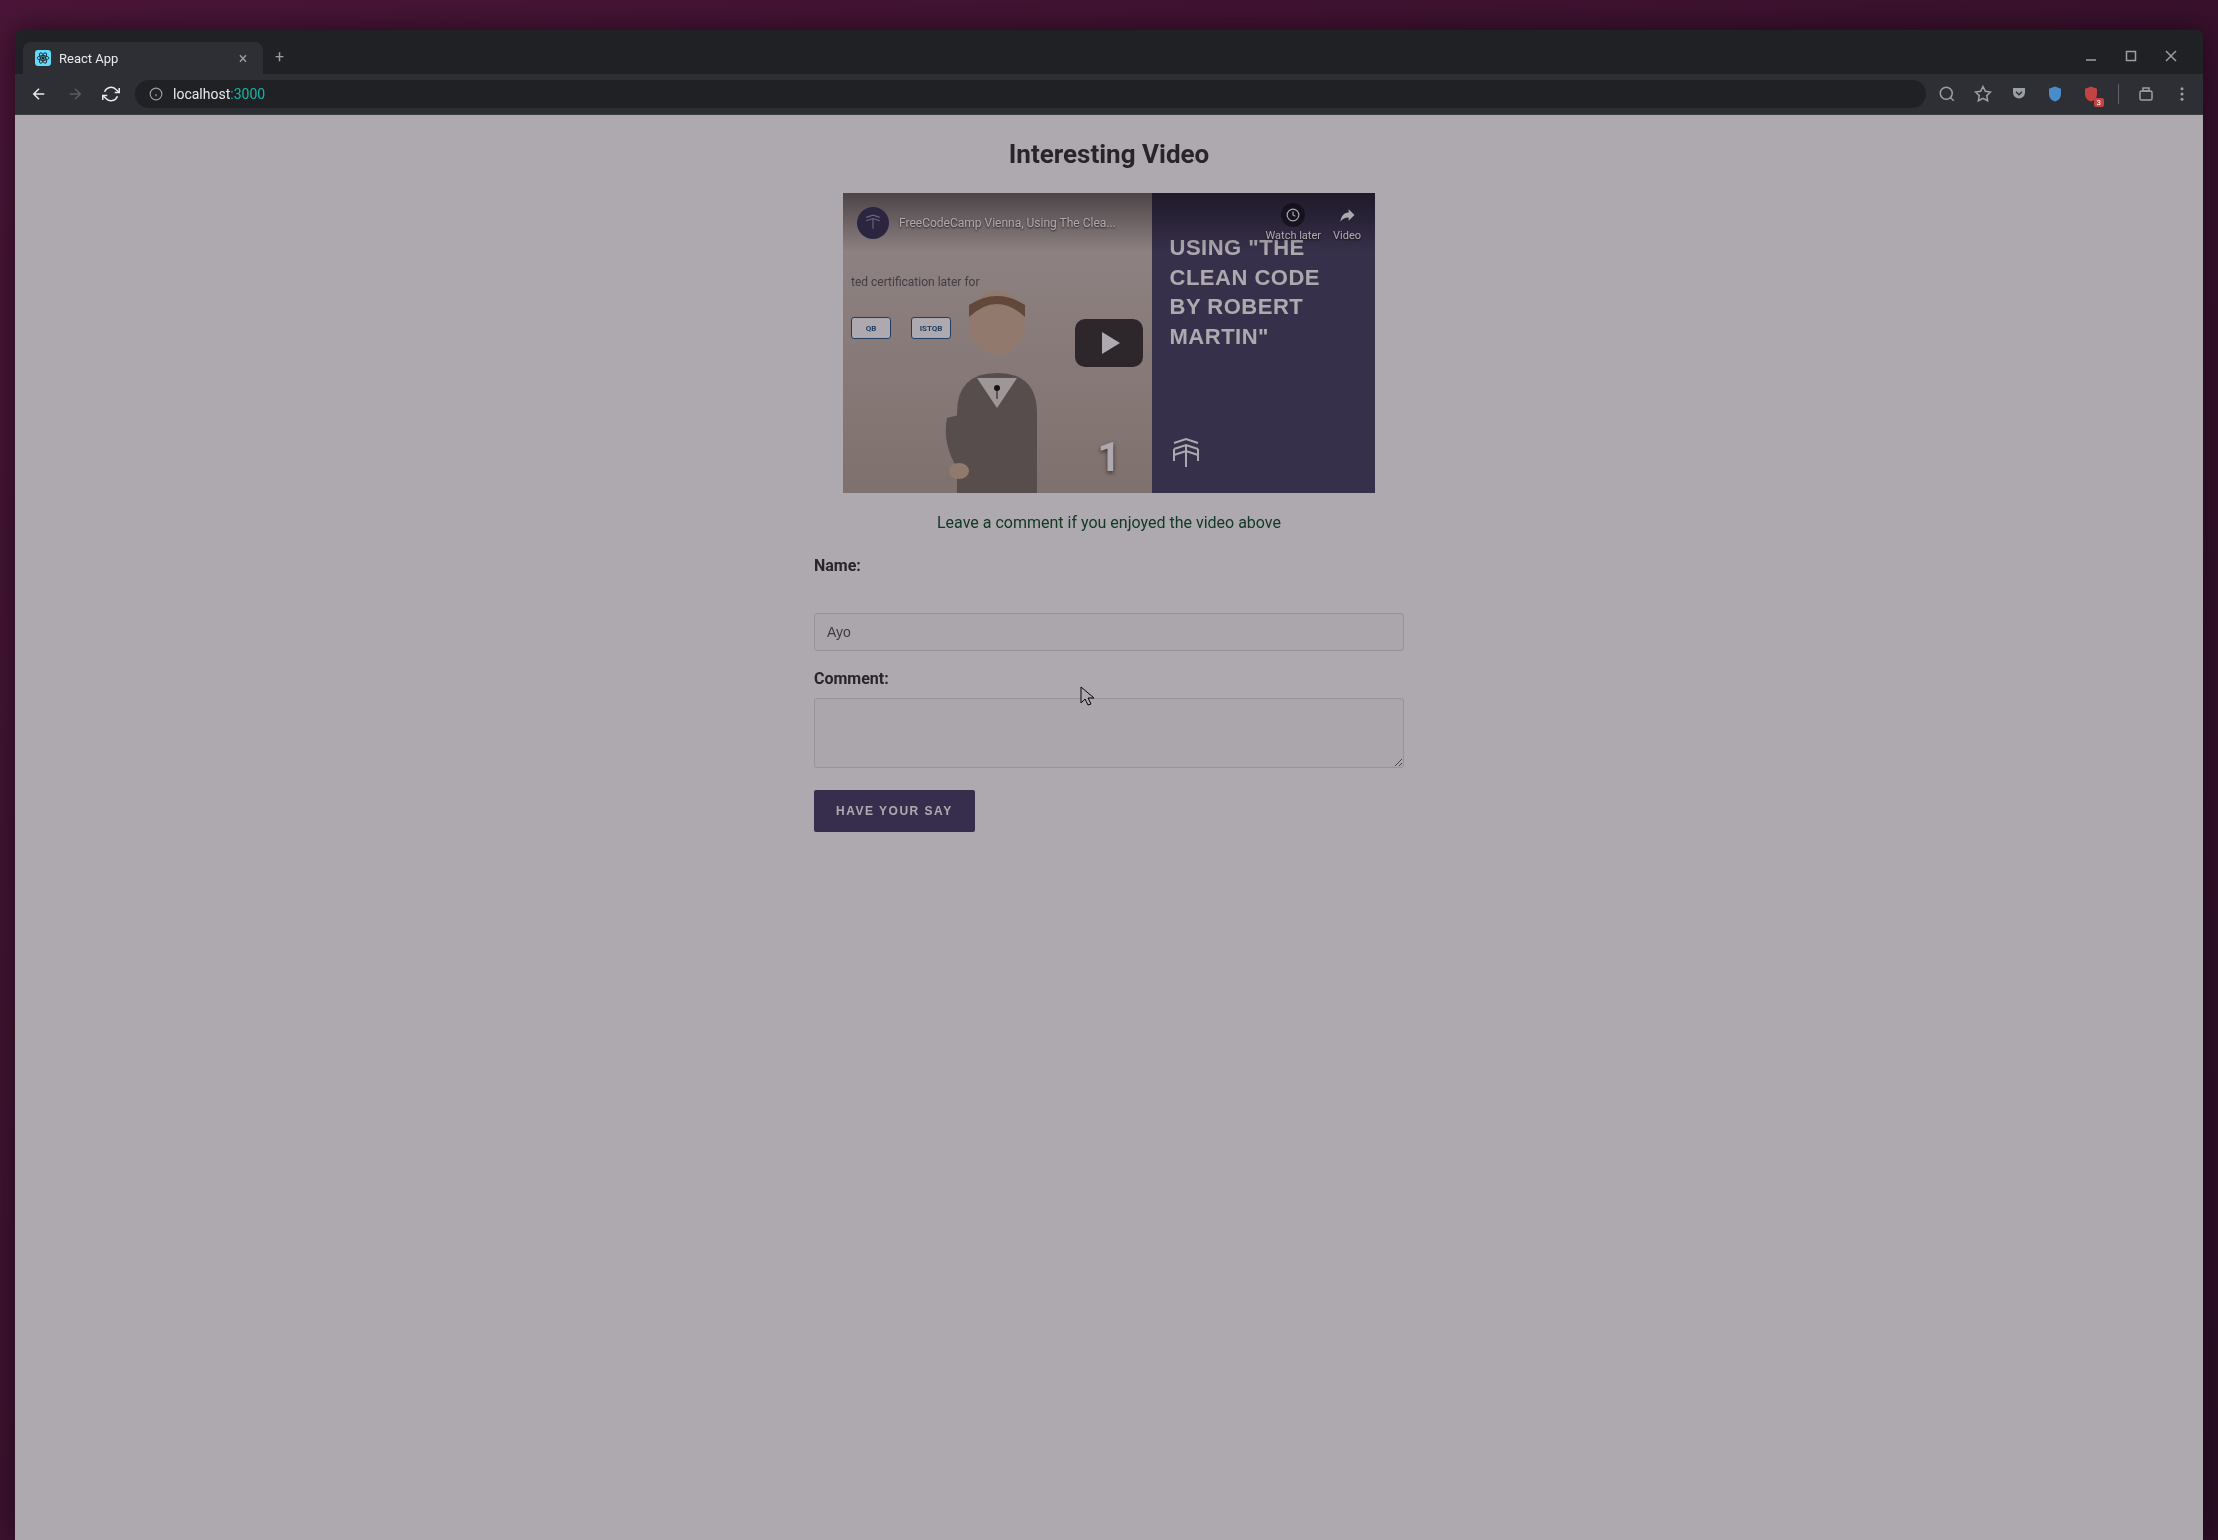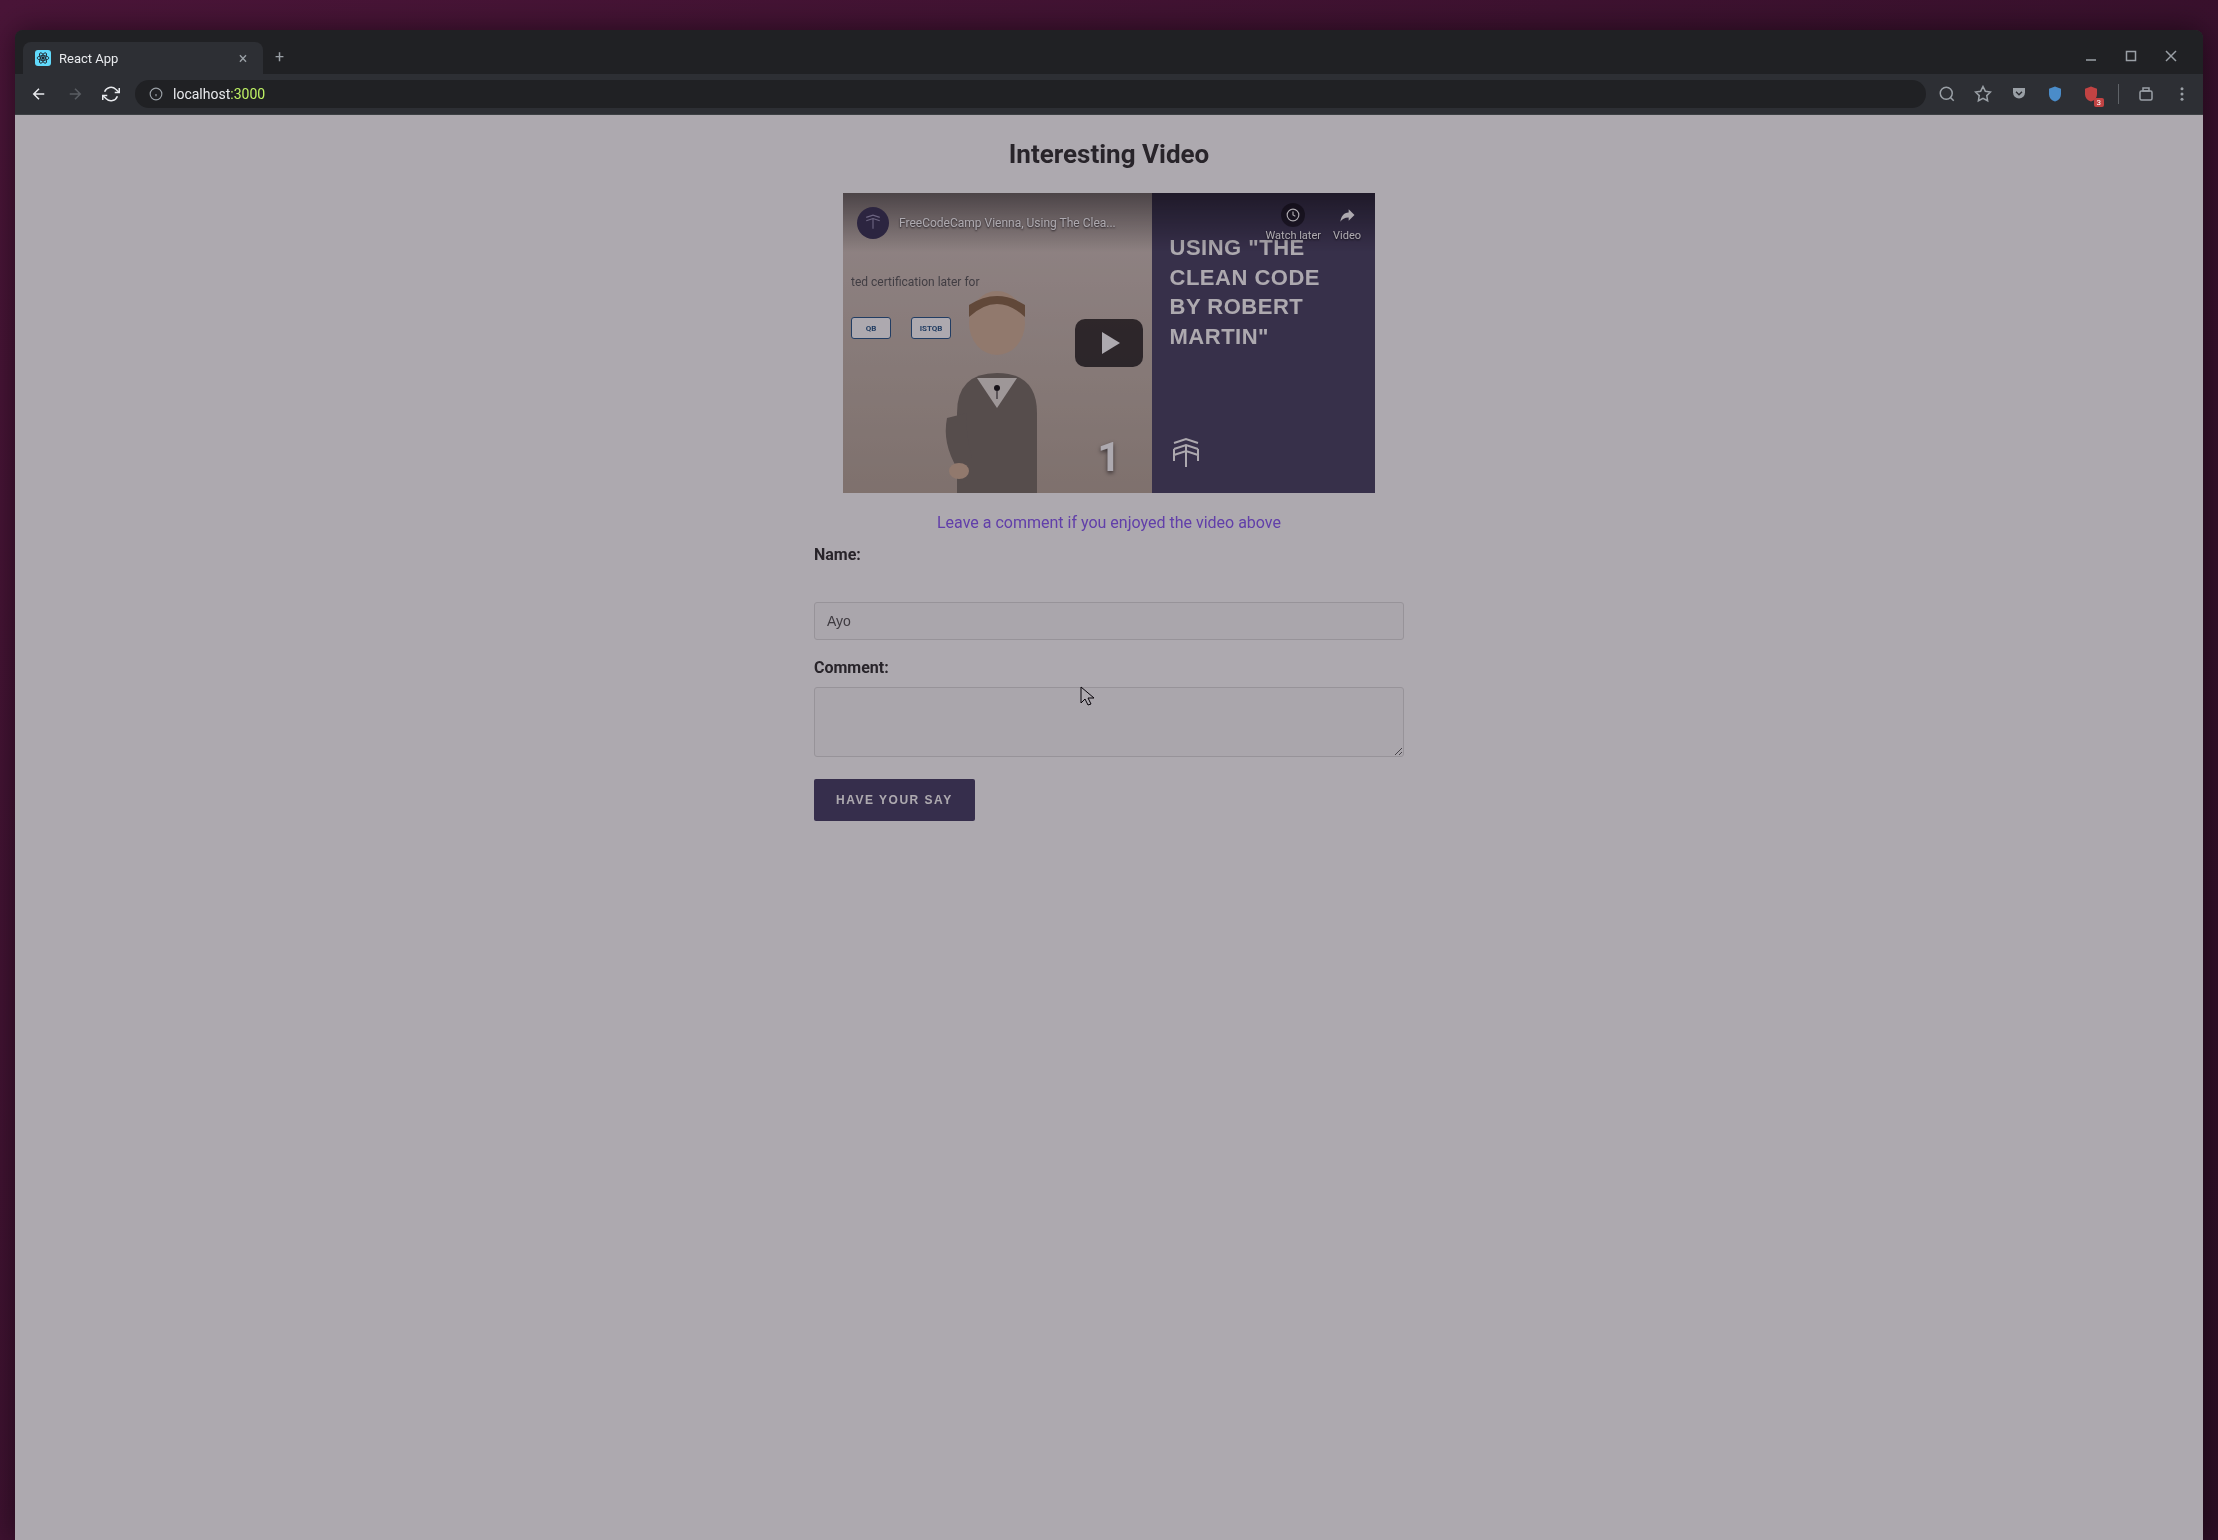--- a/index.html
+++ b/index.html
@@ -98,21 +98,21 @@
       background: #202124;
       border-radius: 20px;
       padding: 6px 14px;
       display: flex;
       align-items: center;
       gap: 10px;
       color: #9aa0a6;
       font-size: 14px;
     }
     .url-text { color: #e8eaed; }
-    .url-port { color: #bef264; }
+    .url-port { color: #14b8a6; }
     .ext-icons {
       display: flex;
       gap: 18px;
       align-items: center;
       color: #9aa0a6;
     }
     .ext-icon {
       width: 18px;
       height: 18px;
       cursor: pointer;
@@ -313,23 +313,23 @@
       border-radius: 3px;
       font-size: 8px;
       color: #2a5a8a;
       display: flex;
       align-items: center;
       justify-content: center;
       font-weight: bold;
     }
     .subtitle {
       text-align: center;
-      color: #8b5cf6;
+      color: #14532d;
       font-size: 16px;
-      margin-bottom: 13px;
+      margin-bottom: 24px;
     }
     .form-group { margin-bottom: 18px; }
     .form-label {
       font-weight: 700;
       color: #333;
       font-size: 16px;
       display: block;
       margin-bottom: 10px;
     }
     .form-input {

